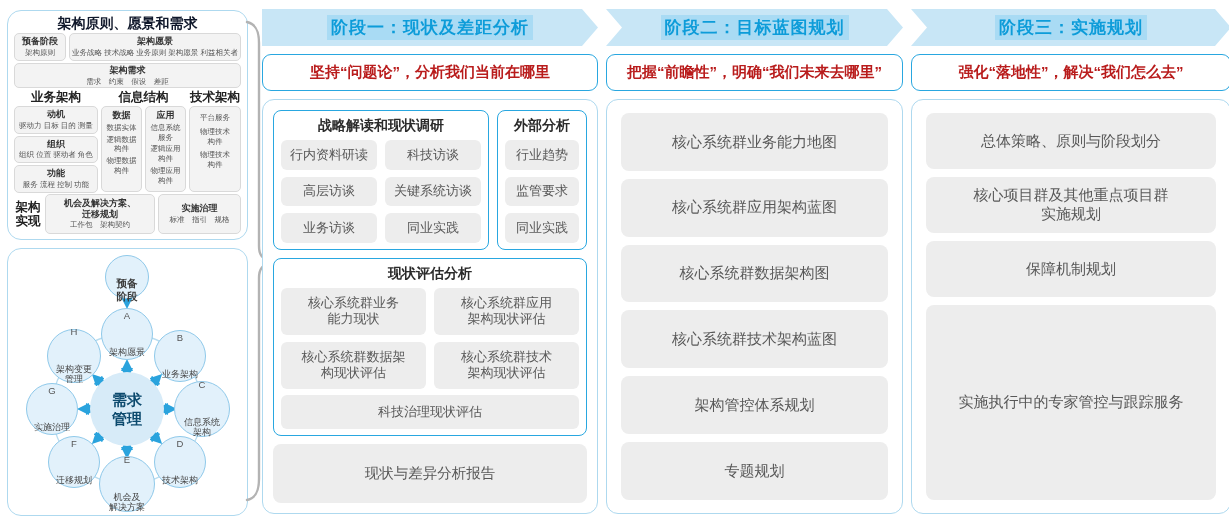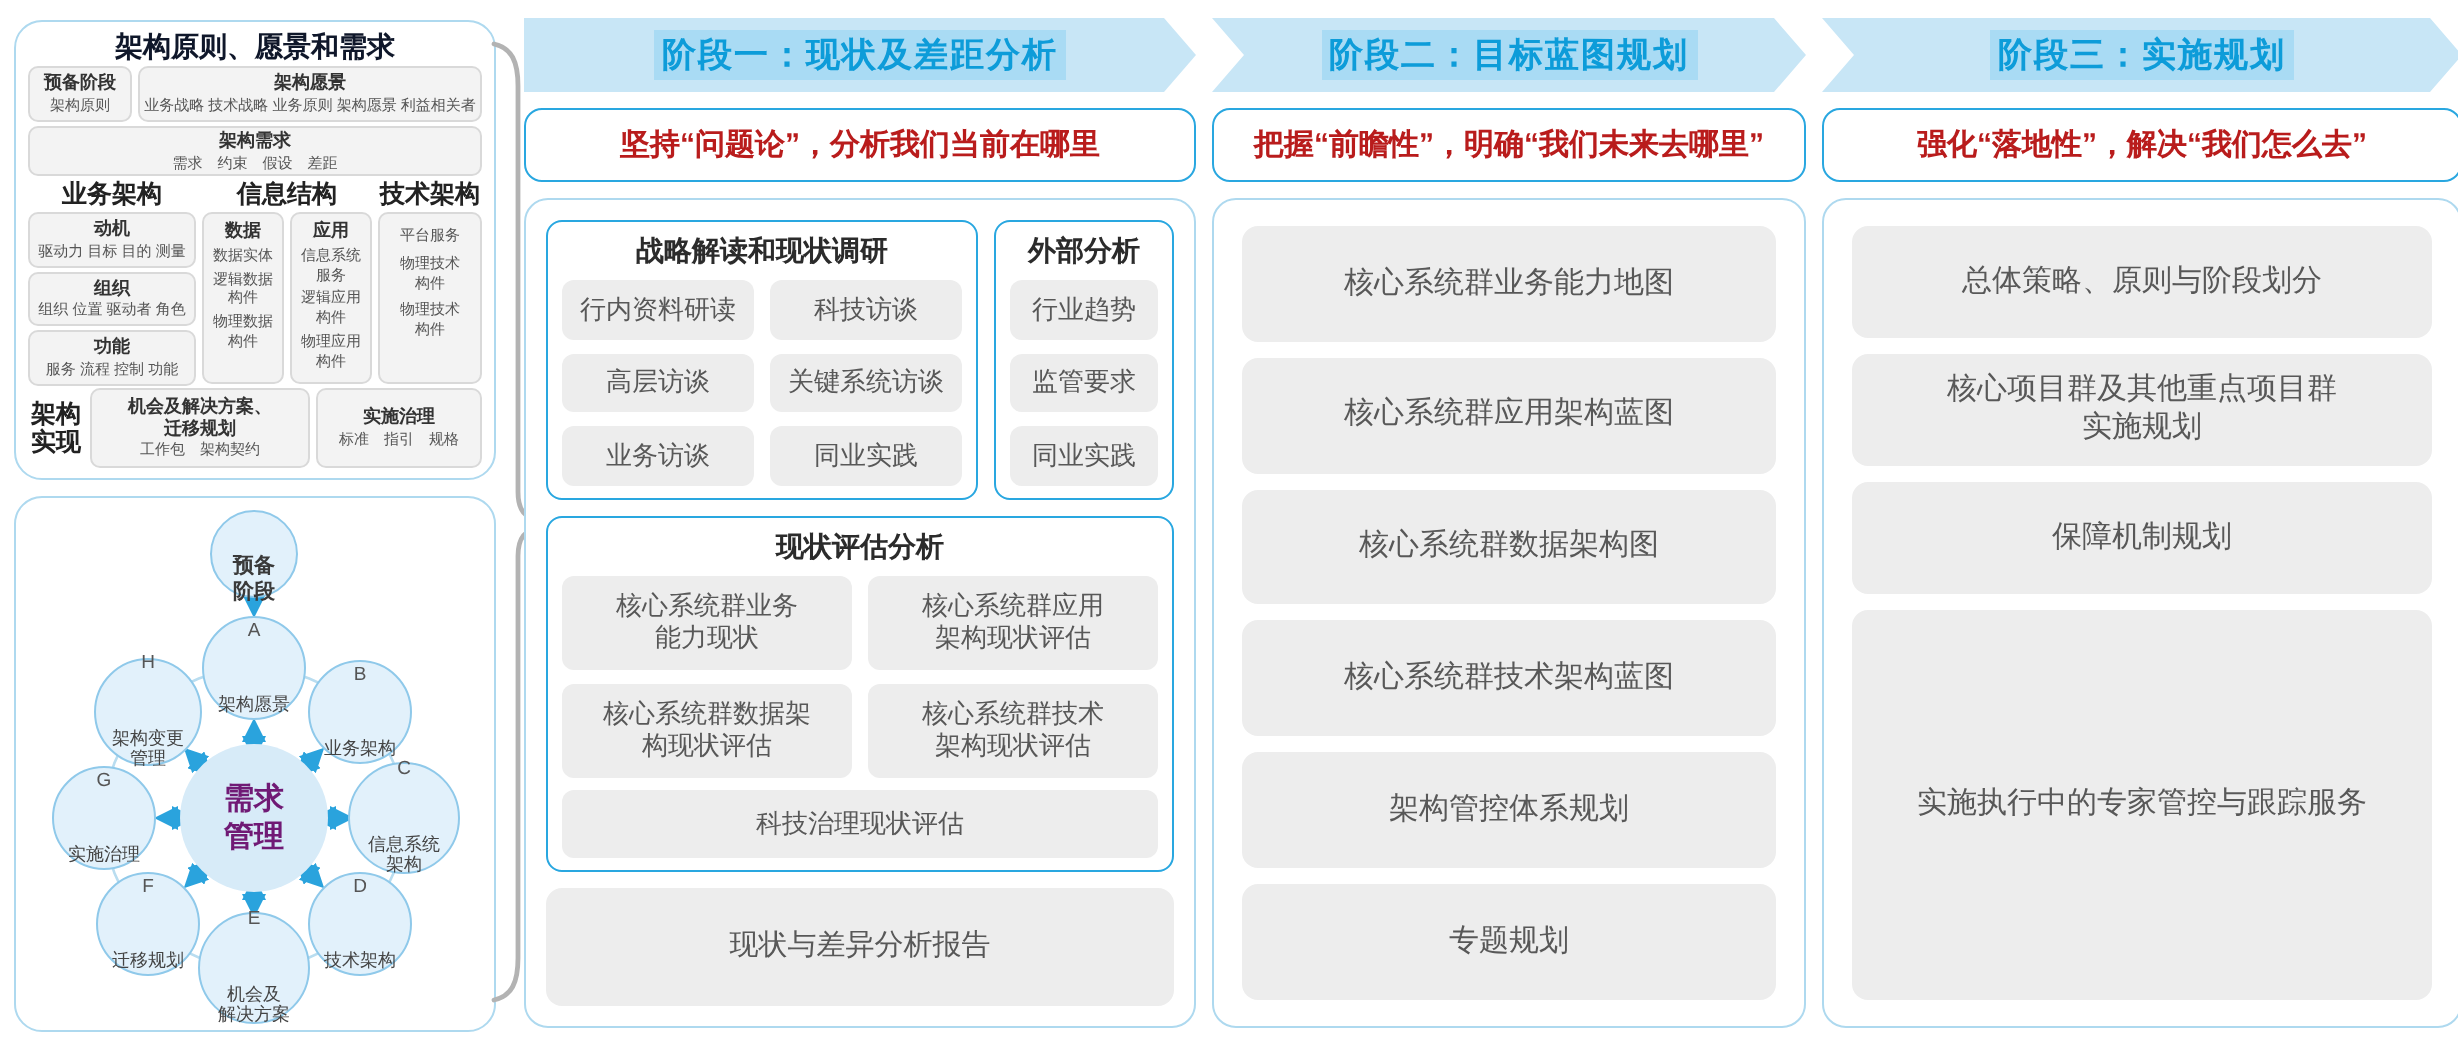--- a/index.html
+++ b/index.html
@@ -42,21 +42,21 @@
   .adm-svg{position:absolute;left:0;top:0;}
   .ring{fill:none;stroke:#b9ddf0;stroke-width:1.3;}
   .adm-node{position:absolute;border-radius:50%;background:var(--node-fill);border:1px solid var(--node-bd);
             display:flex;flex-direction:column;align-items:center;justify-content:center;text-align:center;
             color:#444;box-sizing:border-box;}
   .adm-node .lt{font-size:9.5px;line-height:1.15;color:#555;}
   .adm-node .lb{font-size:9px;line-height:1.12;margin-top:26px;}
   .adm-node.prep .lb{font-size:10.5px;font-weight:bold;color:#3a3a3a;line-height:1.2;}
   .adm-center{position:absolute;left:82px;top:123px;width:74px;height:74px;border-radius:50%;
               background:var(--center-fill);display:flex;align-items:center;justify-content:center;
-              font-size:15px;font-weight:bold;color:#701a75;line-height:1.3;text-align:center;}
+              font-size:15px;font-weight:bold;color:#0c4a6e;line-height:1.3;text-align:center;}
 
   
   .brace-svg{position:absolute;left:242px;top:10px;}
   .brace-svg path{fill:none;stroke:var(--brace);stroke-width:2.4;stroke-linecap:round;}
 
   
   .phase{position:absolute;top:0;height:521px;}
   .band{position:absolute;top:9px;left:0;right:0;height:37px;background:var(--band-bg);
         display:flex;align-items:center;justify-content:center;}
   .band.tip{clip-path:polygon(0 0,calc(100% - 16px) 0,100% 50%,calc(100% - 16px) 100%,0 100%);}

